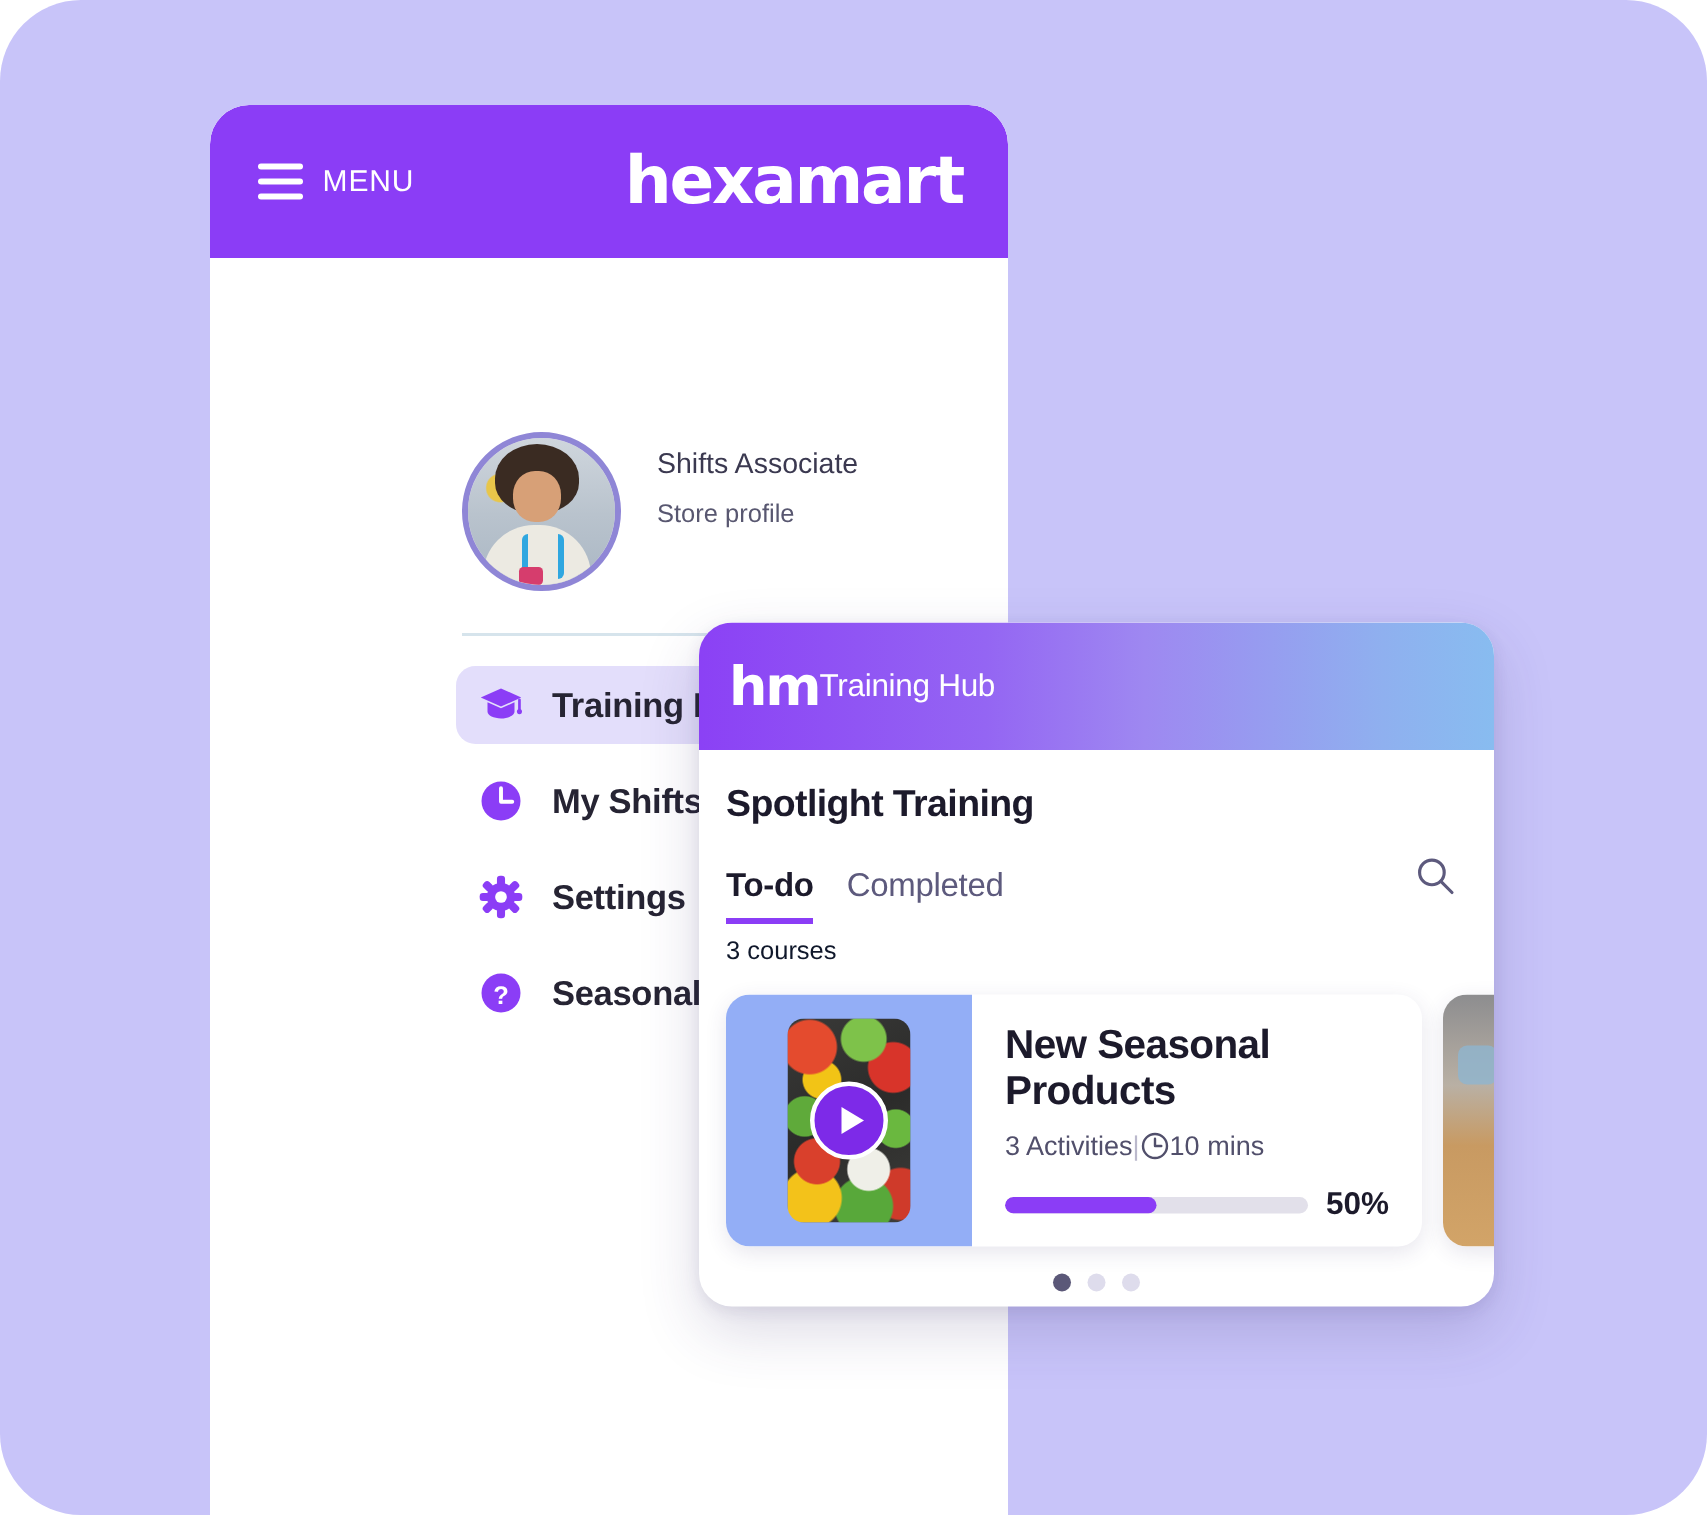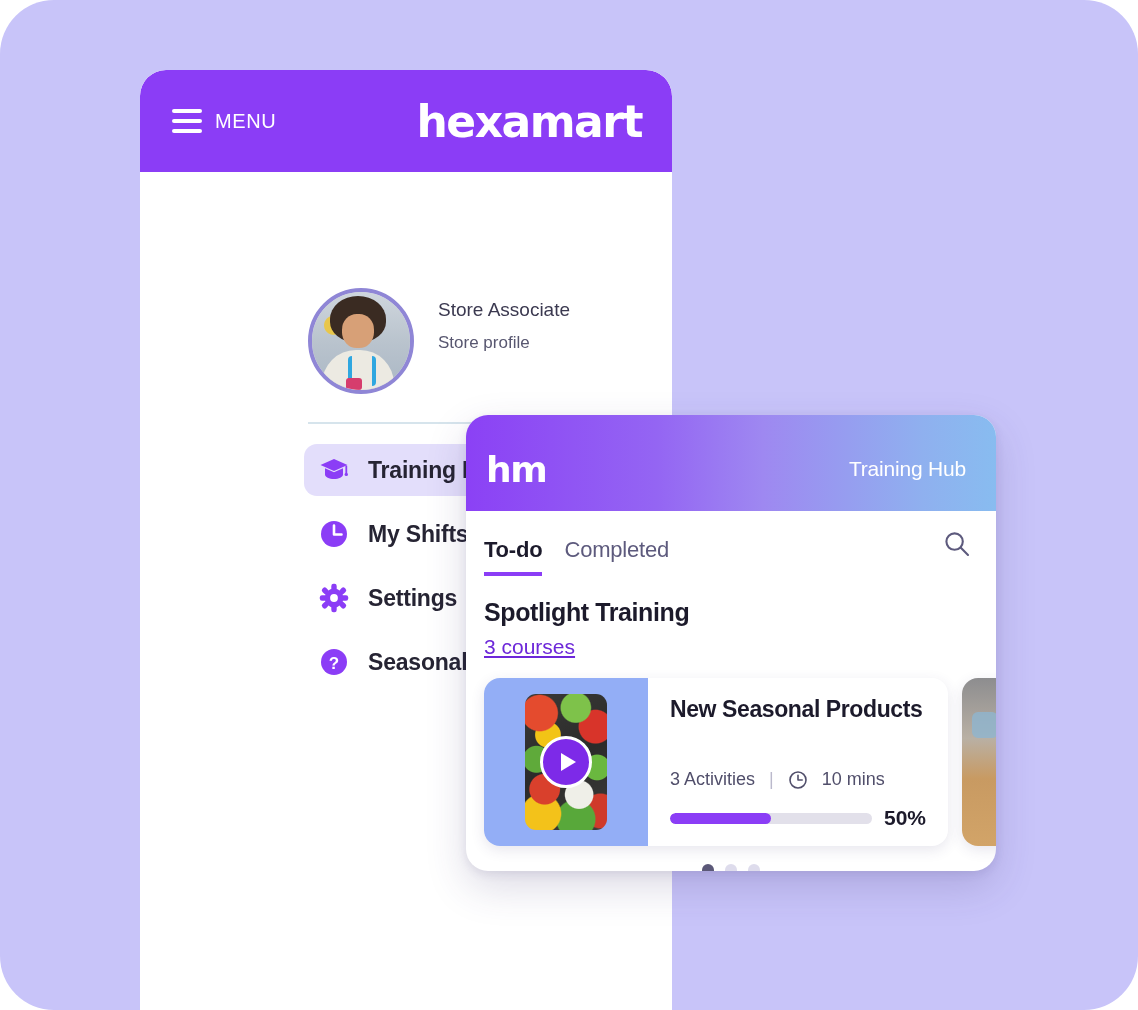--- a/index.html
+++ b/index.html
@@ -207,22 +207,21 @@
     background: #ffffff;
     border-radius: 22px;
     box-shadow: 0 16px 40px rgba(60,50,110,0.18), 0 3px 10px rgba(60,50,110,0.10);
     overflow: hidden;
   }
   #card-header {
     height: 84px;
     background: linear-gradient(90deg, #8b41f5 0%, #9465f3 36%, #9e88f1 56%, #8fb0ef 86%, #88bcf0 100%);
     display: flex;
     align-items: center;
-    padding: 12px 30px 0 20px;
-    justify-content: space-between;
+    padding: 1px 30px 0 20px;
   }
   #card-logo {
     color: #ffffff;
     font-size: 36px;
     font-weight: 700;
     letter-spacing: -1.4px;
     font-family: "DejaVu Sans", sans-serif;
   }
   #card-title {
     color: #ffffff;
@@ -255,23 +254,22 @@
 
   #section-title {
     margin: 22px 0 0 18px;
     font-size: 25px;
     font-weight: 700;
     color: #1c1a2b;
     letter-spacing: -0.4px;
   }
   #section-sub {
     margin: 8px 0 0 18px;
-    font-size: 21px;
-    color: #6d28d9;
-    text-decoration: underline;
+    font-size: 17px;
+    color: #0f172a;
   }
 
   #carousel {
     position: relative;
     margin-top: 19px;
     height: 172px;
   }
   #course-card {
     position: absolute;
     left: 18px;
@@ -335,30 +333,30 @@
     border-bottom: 9px solid transparent;
     margin-left: 4px;
   }
   #course-body {
     flex: 1 1 auto;
     padding: 18px 22px 16px 22px;
     display: flex;
     flex-direction: column;
   }
   #course-name {
-    font-size: 23px;
+    font-size: 27px;
     font-weight: 700;
     color: #1c1a2b;
     letter-spacing: -0.4px;
   }
   #course-meta {
     margin-top: auto;
     display: flex;
-    align-items: flex-end;
-    gap: 14px;
+    align-items: flex-start;
+    gap: 0;
     font-size: 18px;
     color: #514f6b;
   }
   #meta-sep { color: #bbb9cc; }
   #progress-row {
     display: flex;
     align-items: center;
     gap: 12px;
     margin-top: 16px;
   }
@@ -433,21 +431,21 @@
     <div id="profile">
       <div id="avatar">
         <div class="av-bg"></div>
         <div class="av-hair"></div>
         <div class="av-face"></div>
         <div class="av-body"></div>
         <div class="av-lanyard"></div>
         <div class="av-phone"></div>
       </div>
       <div id="profile-text">
-        <div id="profile-role">Store Associate</div>
+        <div id="profile-role">Shifts Associate</div>
         <div id="profile-edit">Store profile</div>
       </div>
     </div>
 
     <div id="divider"></div>
 
     <div id="nav">
 
       <div class="nav-item active">
         <span class="nav-icon">
@@ -504,32 +502,32 @@
     </div>
   </div>
 
   <div id="training-card">
 
     <div id="card-header">
       <div id="card-logo">hm</div>
       <div id="card-title">Training Hub</div>
     </div>
 
+    <div id="section-title">Spotlight Training</div>
+
     <div id="tabs">
       <div class="tab active">To-do</div>
       <div class="tab inactive">Completed</div>
       <div id="search-icon-btn">
         <svg viewBox="0 0 30 30" width="30" height="30" aria-hidden="true">
           <circle cx="12.6" cy="12.6" r="8.2" stroke="#5d5a7d" stroke-width="2.1" fill="none"></circle>
           <line x1="18.6" y1="18.6" x2="26" y2="26" stroke="#5d5a7d" stroke-width="2.1" stroke-linecap="round"></line>
         </svg>
       </div>
     </div>
-
-    <div id="section-title">Spotlight Training</div>
     <div id="section-sub">3 courses</div>
 
     <div id="carousel">
 
       <div id="course-card">
         <div id="thumb">
           <div id="thumb-photo"></div>
           <div id="play-btn">
             <div class="tri"></div>
           </div>

